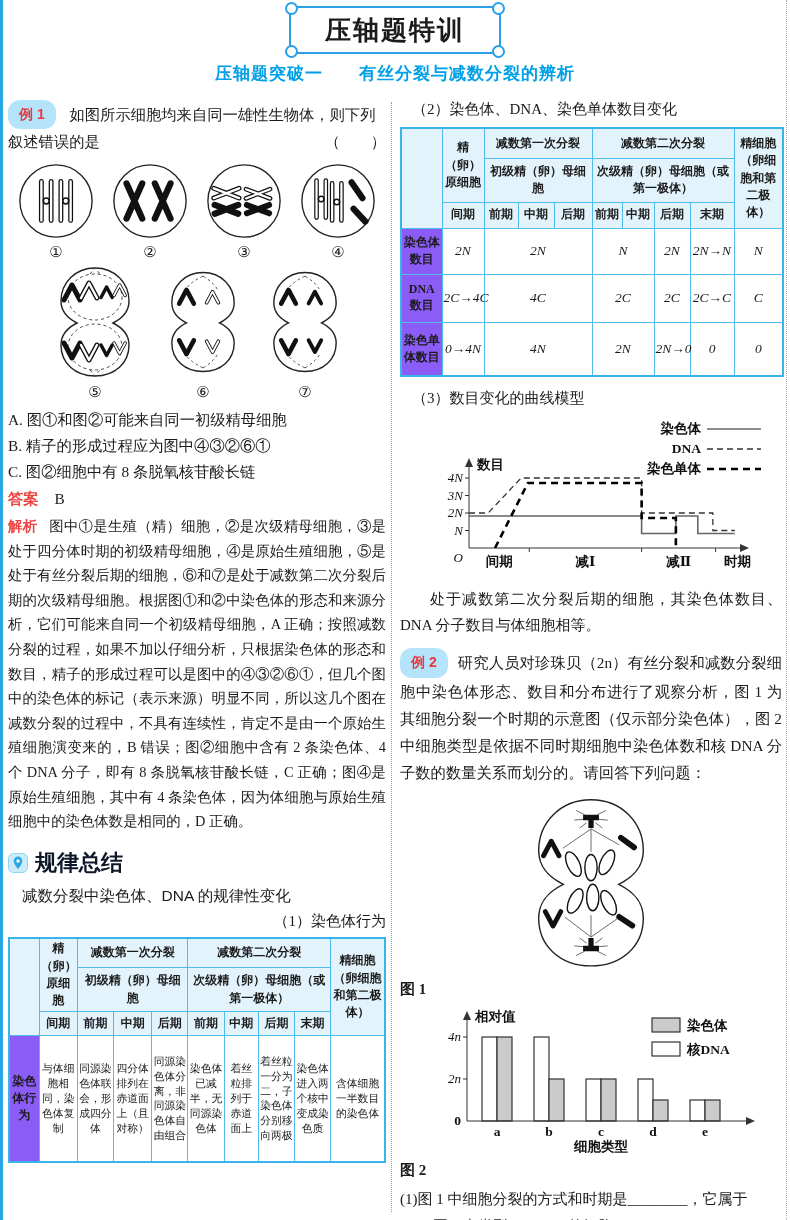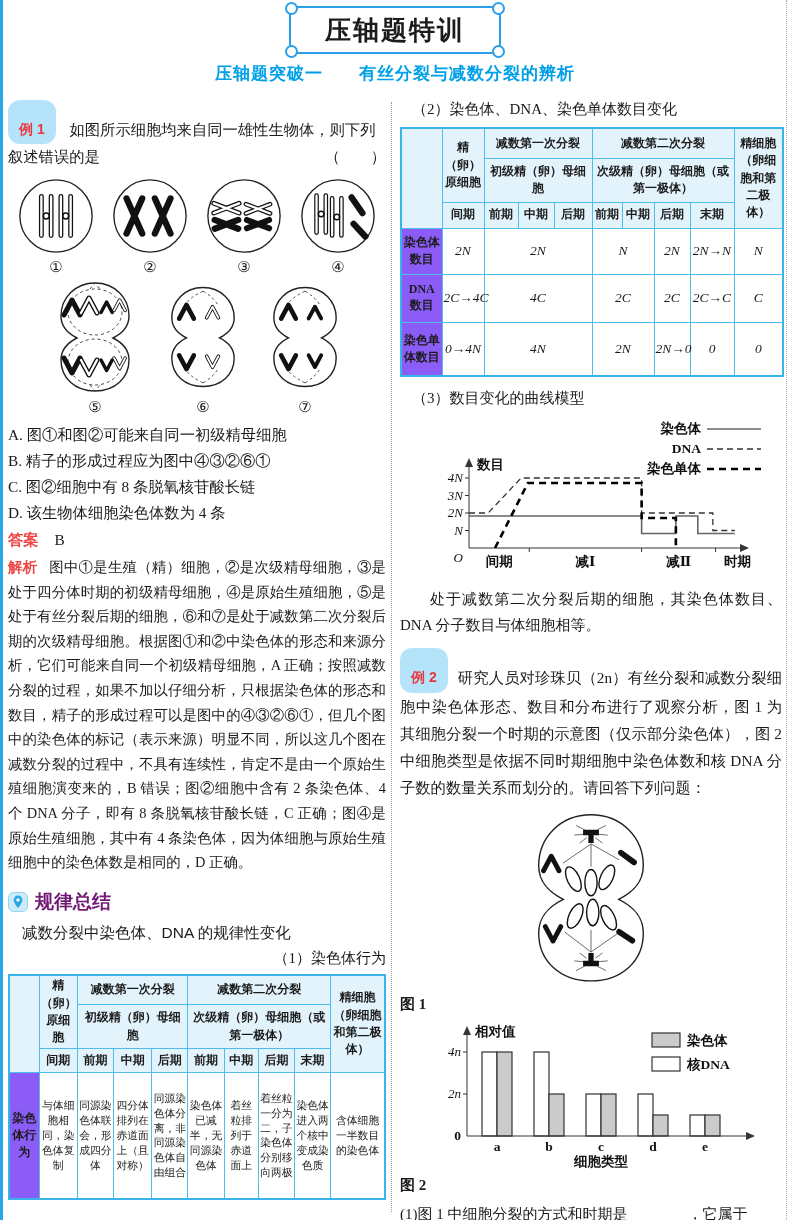--- a/index.html
+++ b/index.html
@@ -26,21 +26,21 @@
     position:absolute;top:62px;left:0;width:100%;text-align:center;
     color:#00a0e9;font-weight:bold;font-size:17px;letter-spacing:1px;
   }
   
   .col{position:absolute;top:100px;}
   .col-left{left:8px;width:378px;}
   .col-right{left:400px;width:382px;}
   
   .badge{
     display:inline-block;background:#b5e3f9;color:#e8383d;font-weight:bold;
-    border-radius:12px;padding:16px 11px 2px;font-size:14px;margin-right:10px;
+    border-radius:12px;padding:1px 11px 2px;font-size:14px;margin-right:10px;
     font-family:"Liberation Sans","DejaVu Sans",sans-serif;vertical-align:1px;
   }
   .q-line{font-size:15.3px;line-height:26px;}
   .q-line2{display:flex;justify-content:space-between;font-size:15.3px;line-height:26px;}
   
   .figrow{display:flex;justify-content:space-between;padding:6px 8px 0;}
   .figrow2{display:flex;justify-content:center;gap:14px;padding:2px 0 0;}
   .figcol{display:flex;flex-direction:column;align-items:center;}
   .figlabel{font-size:15px;margin-top:2px;}
   .cl{fill:none;stroke:#222;stroke-width:1.4px;}
@@ -50,21 +50,21 @@
   .kw{stroke:#fff;stroke-width:2.4px;fill:none;stroke-linecap:round;stroke-linejoin:round;}
   .kb3{stroke:#111;stroke-width:6.5px;fill:none;stroke-linecap:round;}
   .kwp{fill:#fff;stroke:#111;stroke-width:1.6px;}
   
   .options{margin-top:6px;font-size:15.3px;line-height:26px;}
   .ans-line{font-size:15.3px;line-height:27px;}
   .lbl-blue{color:#ef4444;font-weight:bold;font-family:"Liberation Sans","DejaVu Sans",sans-serif;margin-right:12px;}
   .analysis{font-size:14.4px;line-height:24.6px;text-align:justify;margin-top:2px;}
   
   .sum-head{display:flex;align-items:center;gap:7px;margin-top:14px;}
-  .sum-head .txt{color:#701a75;font-weight:bold;font-size:19px;font-family:"Liberation Sans","DejaVu Sans",sans-serif;}
+  .sum-head .txt{color:#0f172a;font-weight:bold;font-size:22px;font-family:"Liberation Sans","DejaVu Sans",sans-serif;}
   .sum-sub{font-weight:normal;font-size:15.5px;margin:8px 0 0 14px;font-family:"Liberation Sans","DejaVu Sans",sans-serif;}
   .sum-item{font-size:15px;margin:5px 0 6px 14px;text-align:right;}
   
   table.btbl{border-collapse:collapse;border:2px solid #39b4ea;table-layout:fixed;}
   table.btbl td{border:1px solid #4fbcec;text-align:center;vertical-align:middle;padding:1px 1px;}
   td.hd{background:#e3f3fc;font-weight:bold;font-size:12px;line-height:1.45;}
   td.body1{font-size:10.8px;line-height:1.38;text-align:left;vertical-align:middle;padding:2px 2px;}
   td.vlab{background:#8b5cf6;font-weight:bold;font-size:12px;}
   td.val{font-style:italic;font-size:13.5px;font-family:"Liberation Serif","DejaVu Serif",serif;}
   
@@ -229,21 +229,20 @@
         <use href="#vD" transform="translate(52,79) scale(0.85)"></use>
       </svg>
       <span class="figlabel">⑦</span>
     </div>
   </div>
 
   <div class="options">
     <div>A. 图①和图②可能来自同一初级精母细胞</div>
     <div>B. 精子的形成过程应为图中④③②⑥①</div>
     <div>C. 图②细胞中有 8 条脱氧核苷酸长链</div>
-    <div>D. 该生物体细胞染色体数为 4 条</div>
   </div>
 
   <div class="ans-line">
     <span class="lbl-blue">答案</span>
     <span>B</span>
   </div>
 
   <div class="analysis">
     <span class="lbl-blue">解析</span><span>图中①是生殖（精）细胞，②是次级精母细胞，③是处于四分体时期的初级精母细胞，④是原始生殖细胞，⑤是处于有丝分裂后期的细胞，⑥和⑦是处于减数第二次分裂后期的次级精母细胞。根据图①和②中染色体的形态和来源分析，它们可能来自同一个初级精母细胞，A 正确；按照减数分裂的过程，如果不加以仔细分析，只根据染色体的形态和数目，精子的形成过程可以是图中的④③②⑥①，但几个图中的染色体的标记（表示来源）明显不同，所以这几个图在减数分裂的过程中，不具有连续性，肯定不是由一个原始生殖细胞演变来的，B 错误；图②细胞中含有 2 条染色体、4 个 DNA 分子，即有 8 条脱氧核苷酸长链，C 正确；图④是原始生殖细胞，其中有 4 条染色体，因为体细胞与原始生殖细胞中的染色体数是相同的，D 正确。</span>
   </div>

